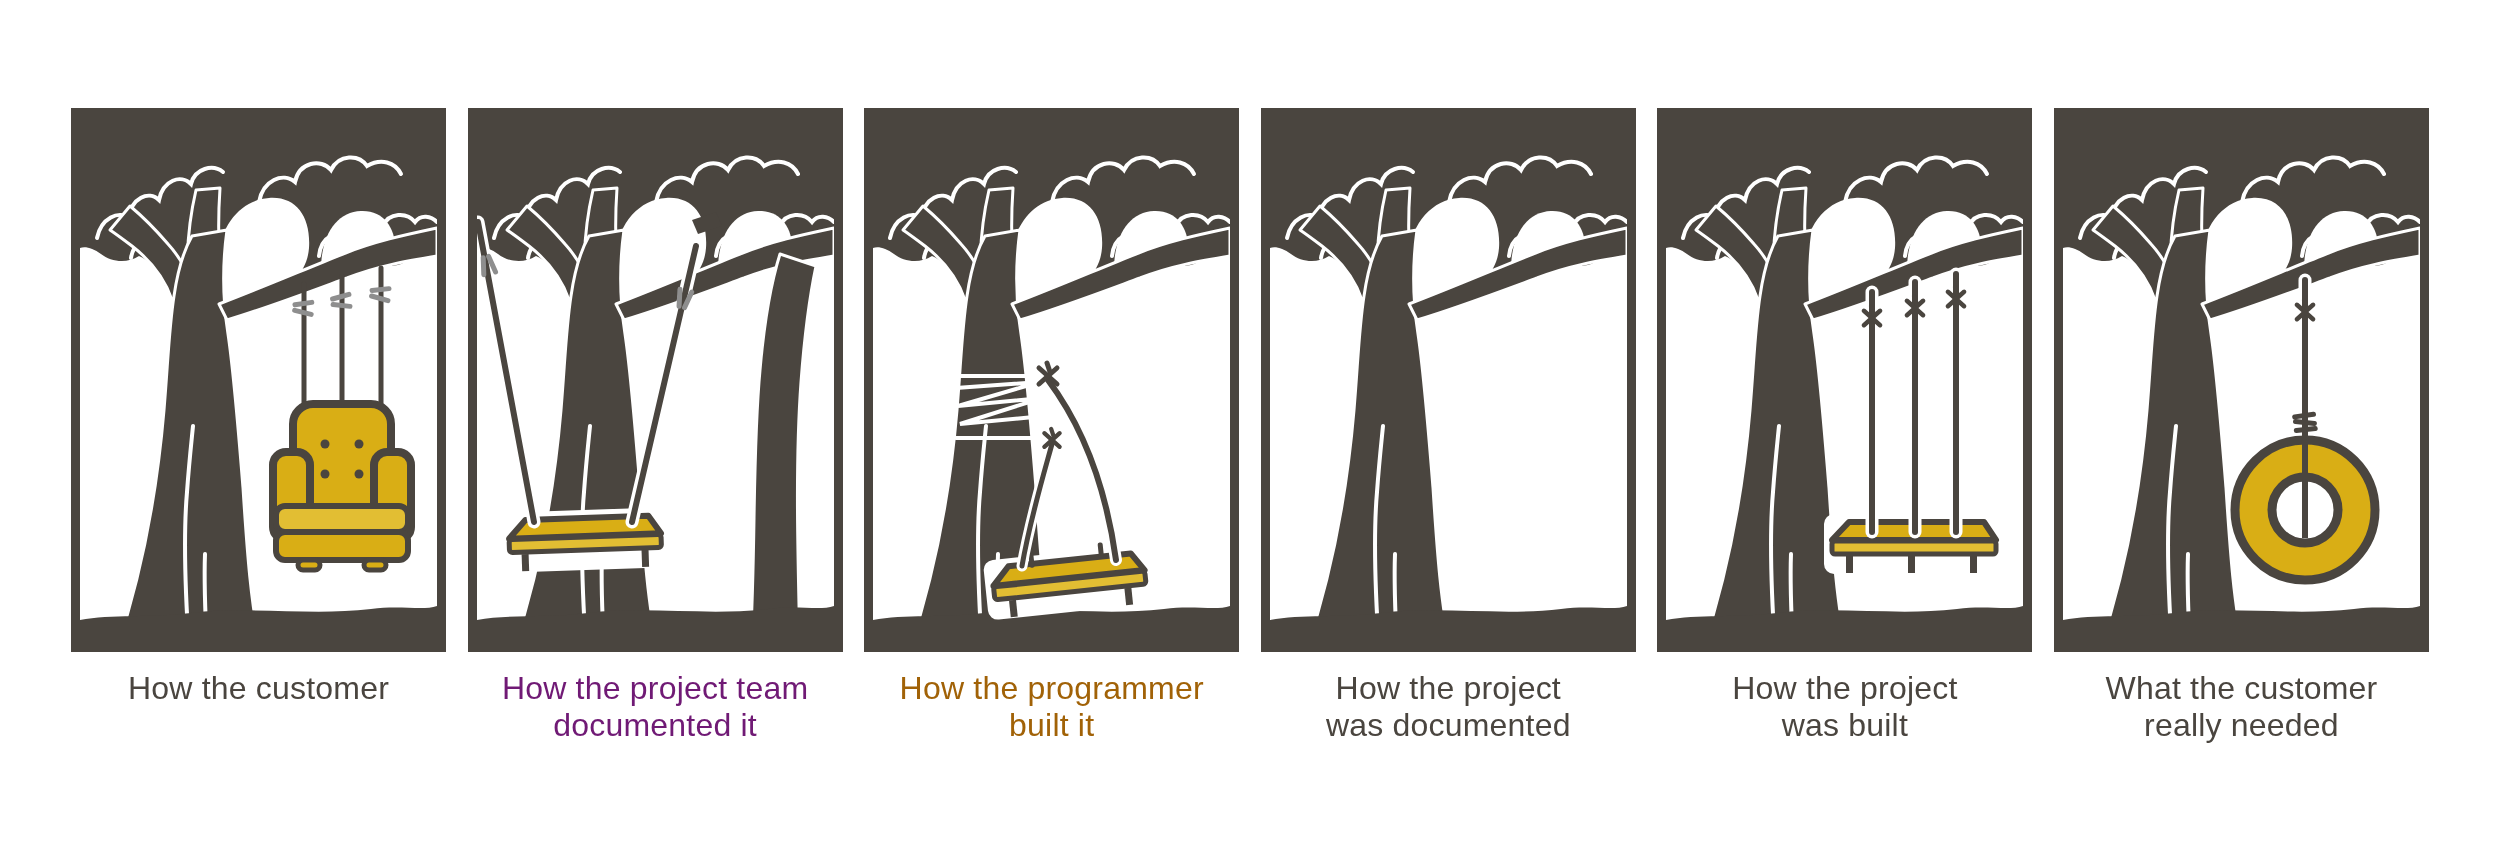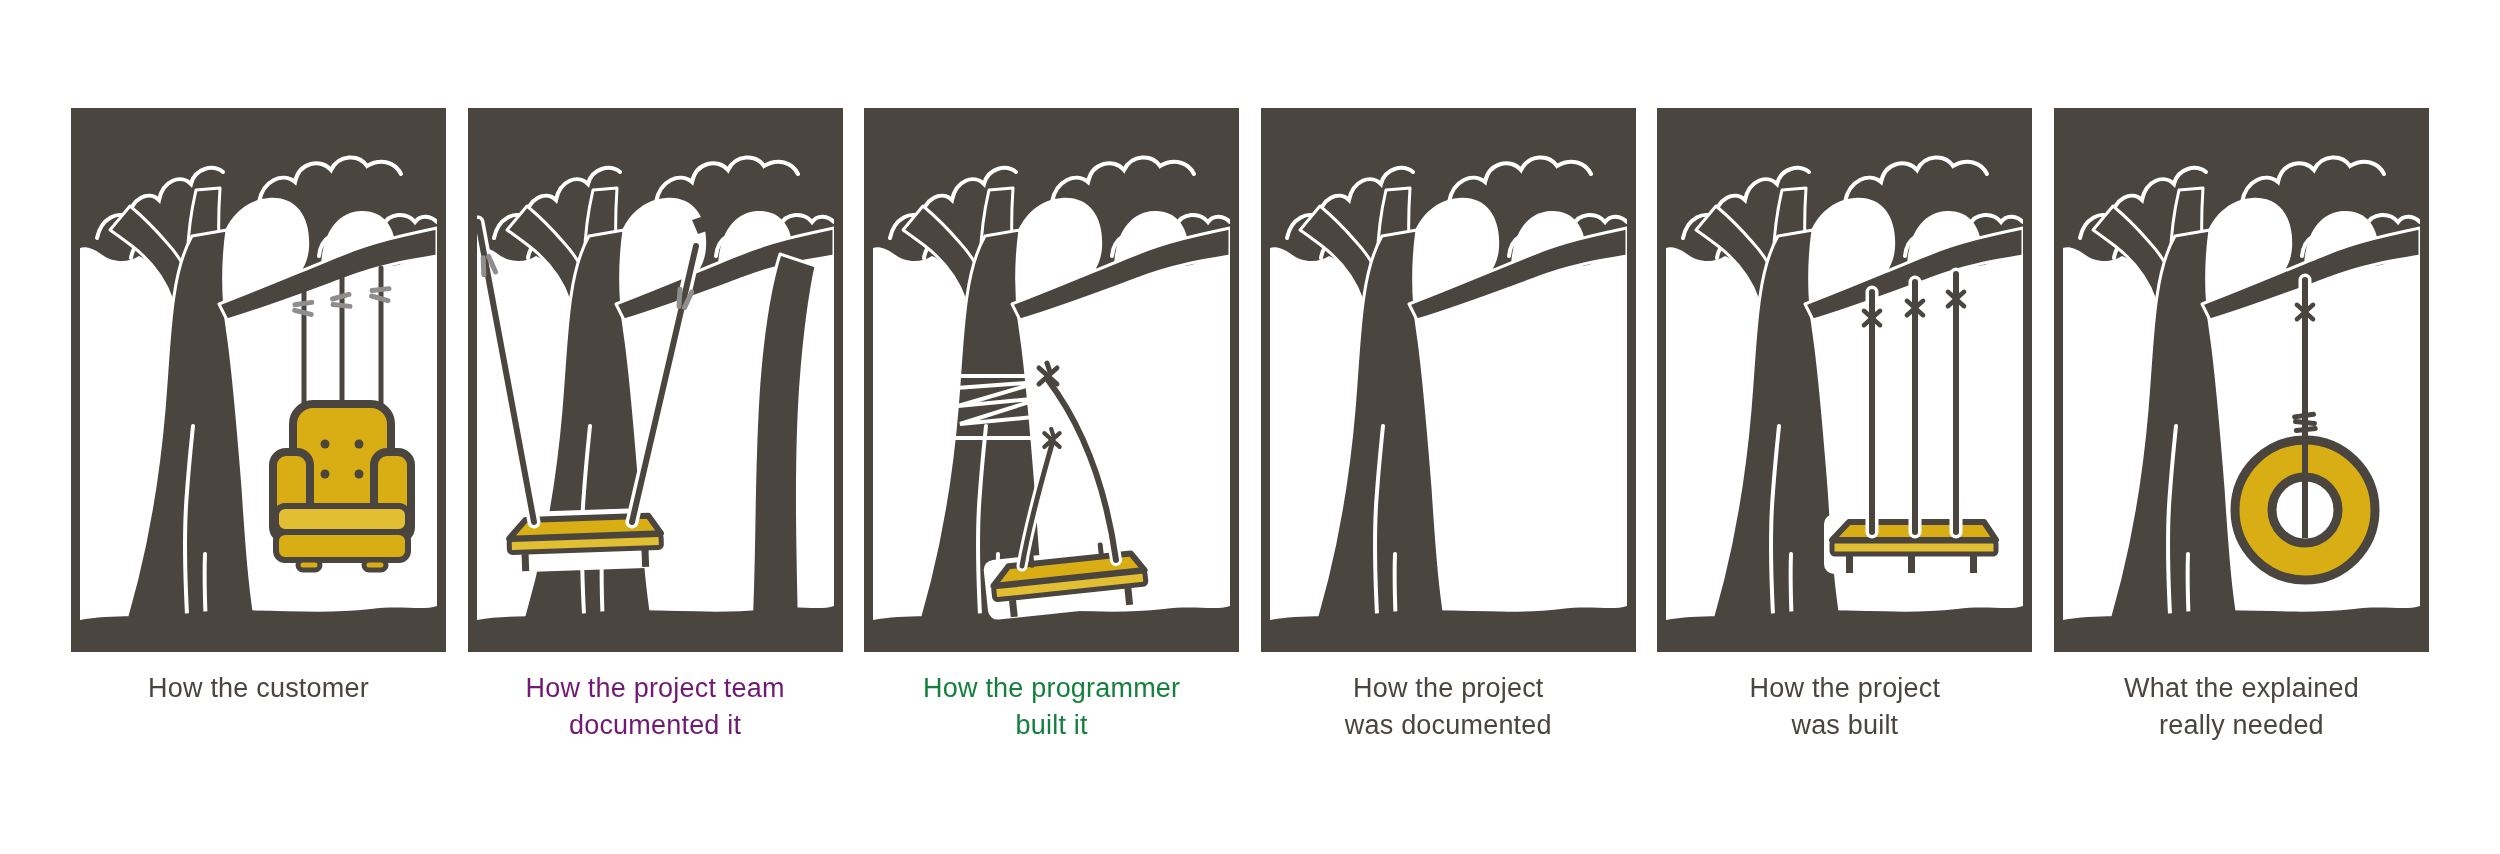--- a/index.html
+++ b/index.html
@@ -14,21 +14,21 @@
     display:flex;
     justify-content:space-between;
   }
   .panel{margin:0;width:375px;display:flex;flex-direction:column;align-items:center;}
   .frame{width:375px;height:544px;}
   .frame svg{display:block;width:375px;height:544px;}
   .caption{
     margin-top:18px;
     width:375px;
     text-align:center;
-    font-size:27px;
+    font-size:32px;
     line-height:37px;
     font-weight:400;
     letter-spacing:0.2px;
   }
   .cap-line{display:block;}
 </style>
 </head>
 <body>
 
 <main id="strip">
@@ -190,21 +190,21 @@
             </g>
             <g transform="translate(188 332) scale(0.85)" stroke="#4A453F" stroke-width="5" stroke-linecap="round" fill="none">
     <line x1="-9" y1="-8" x2="9" y2="8"></line>
               <line x1="9" y1="-8" x2="-9" y2="8"></line>
     <line x1="-1" y1="-13" x2="2" y2="-4"></line>
             </g>
           </g>
           <rect x="4.5" y="4.5" width="366" height="535" fill="none" stroke="#4A453F" stroke-width="9"></rect>
         </svg>
       </div>
-    <figcaption class="caption" style="color: #15803d;">
+    <figcaption class="caption" style="color: #a16207;">
       <span class="cap-line">How the programmer</span>
       <span class="cap-line">built it</span>
     </figcaption>
   </figure>
 
   <figure class="panel">
     <div class="frame">
         <svg viewBox="0 0 375 544">
           <rect x="4.5" y="4.5" width="366" height="535" fill="#FFFFFF"></rect>
           <path fill="#4A453F" d="M9,9 H366 V126
@@ -332,17 +332,17 @@
             <g transform="translate(251 314)" fill="#4A453F">
       <rect x="-12" y="-9" width="24" height="5" rx="2.5" transform="rotate(-8)"></rect>
       <rect x="-12" y="-2" width="24" height="5" rx="2.5" transform="rotate(6)"></rect>
       <rect x="-12" y="5" width="24" height="5" rx="2.5" transform="rotate(-6)"></rect>
             </g>
           </g>
           <rect x="4.5" y="4.5" width="366" height="535" fill="none" stroke="#4A453F" stroke-width="9"></rect>
         </svg>
       </div>
     <figcaption class="caption" style="color: rgb(74, 69, 63);">
-      <span class="cap-line">What the explained</span>
+      <span class="cap-line">What the customer</span>
       <span class="cap-line">really needed</span>
     </figcaption>
   </figure>
 </main>
 
 </body></html>

